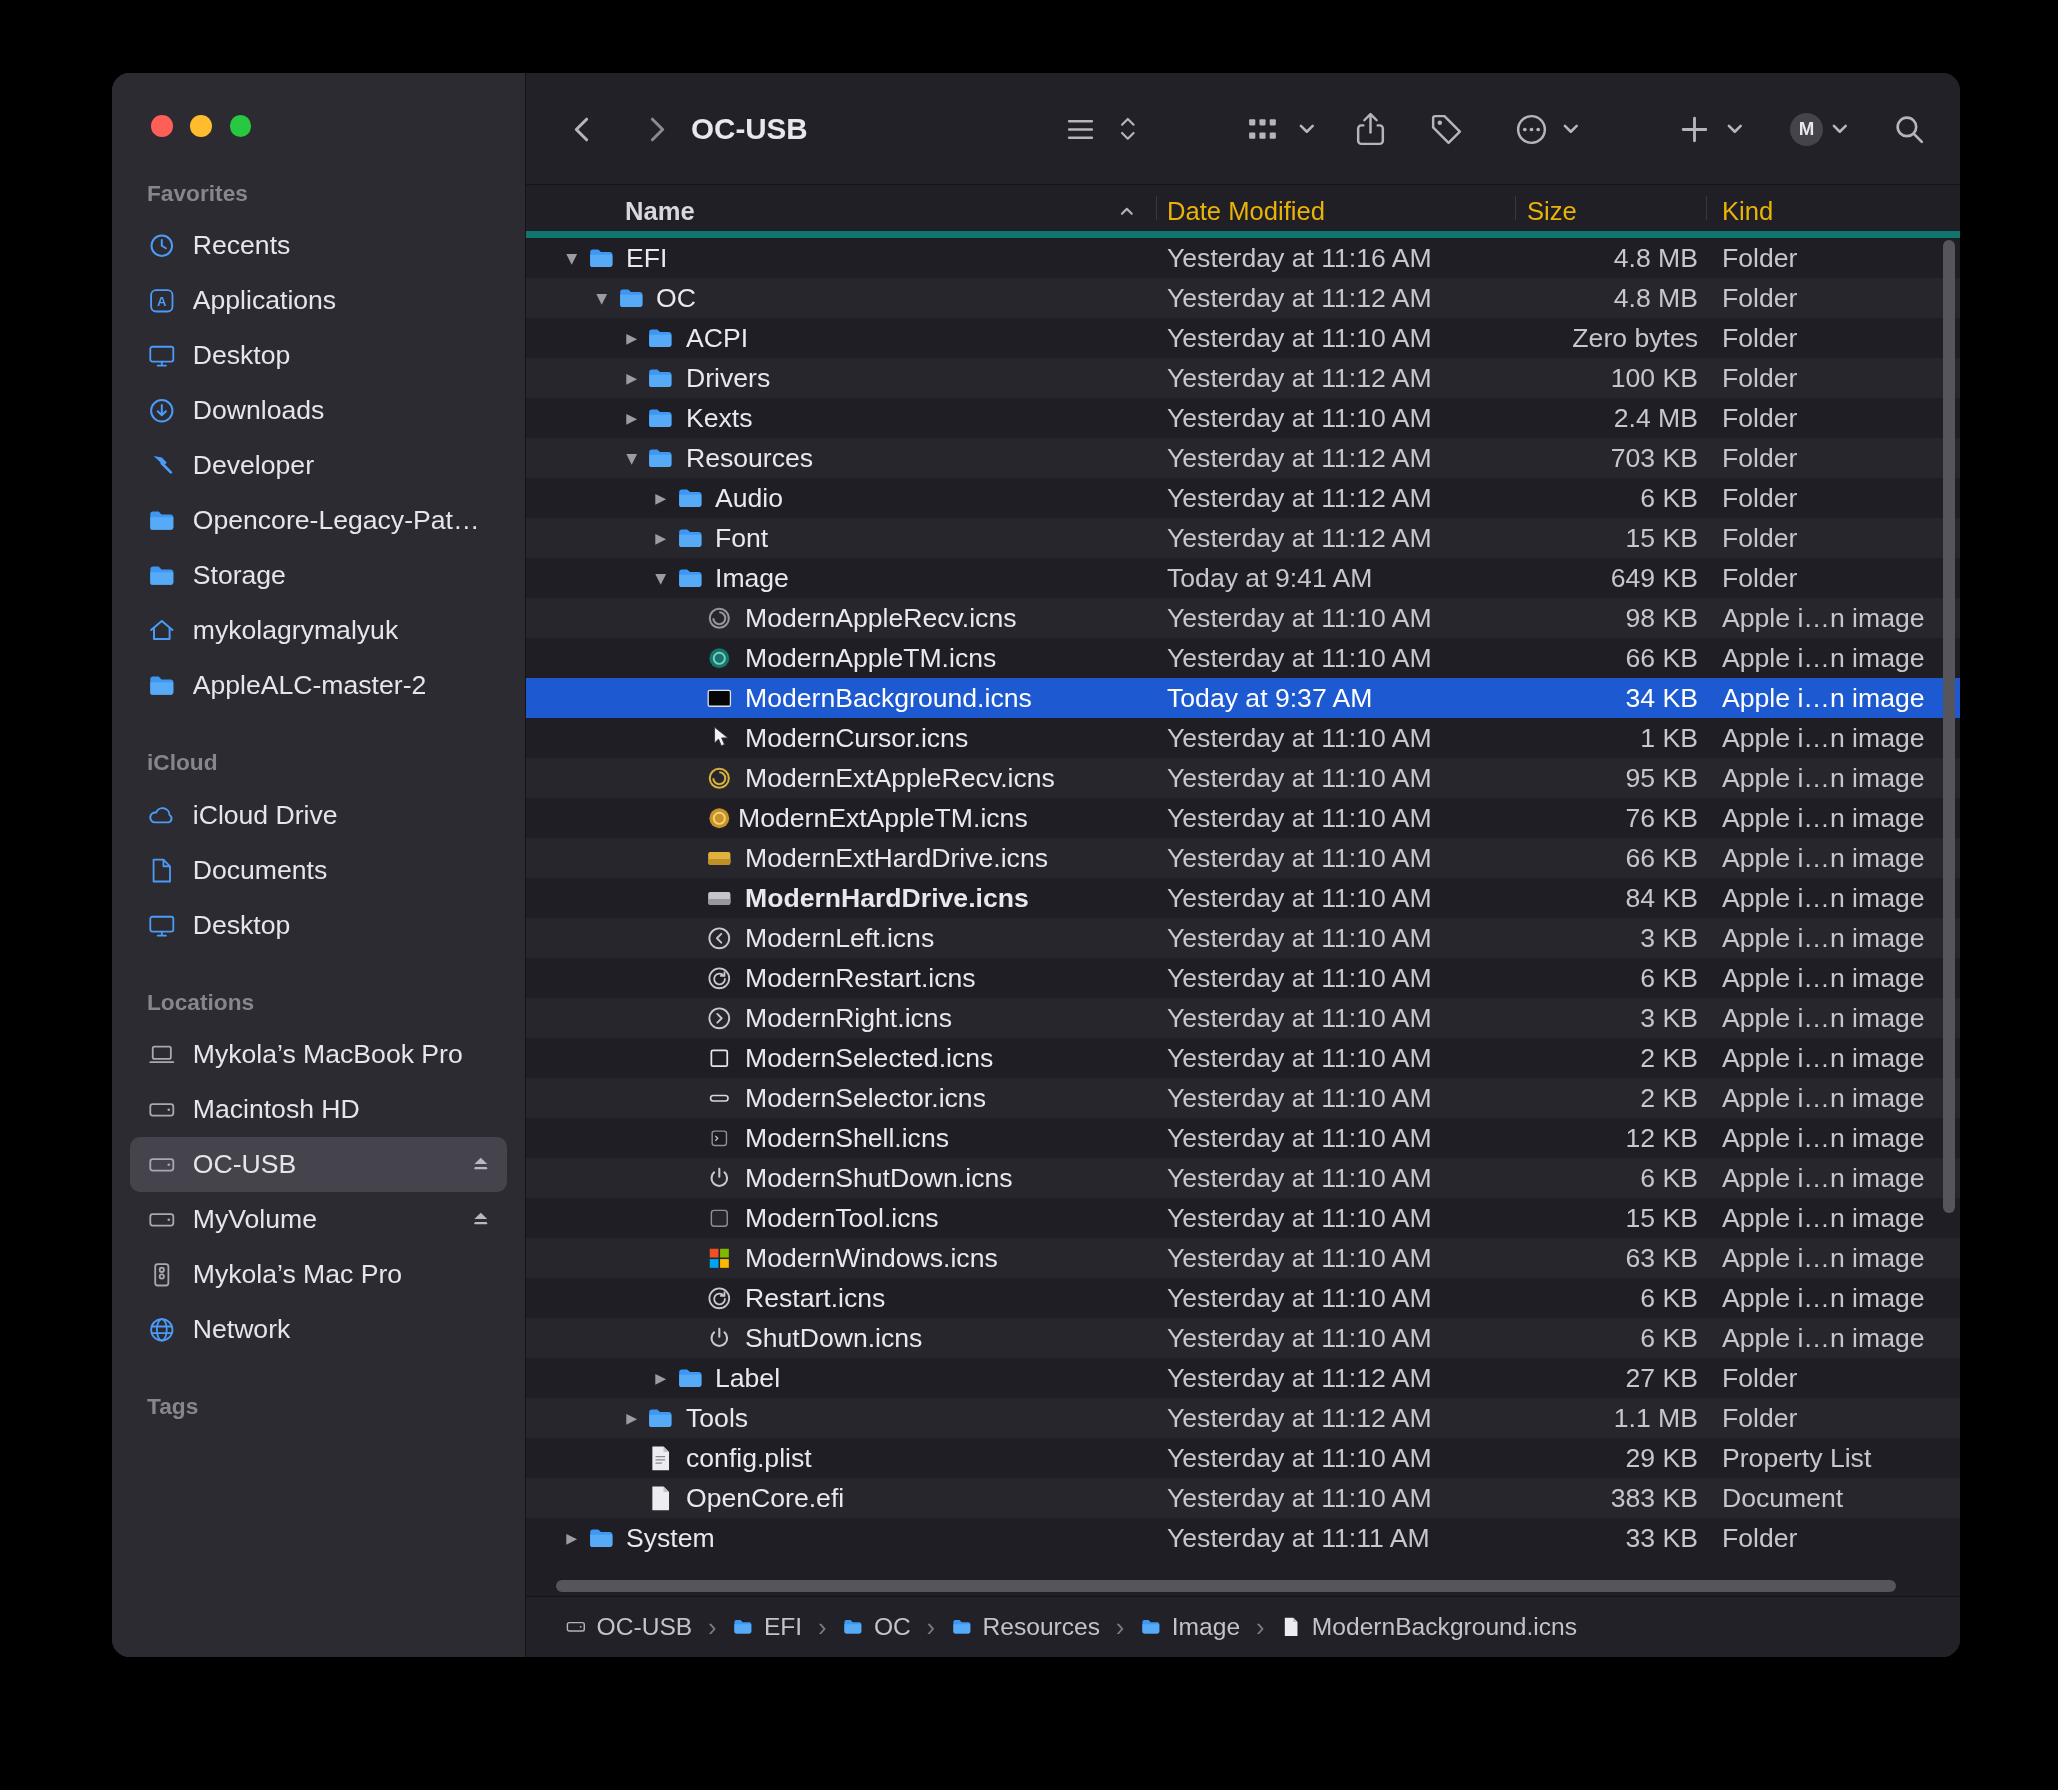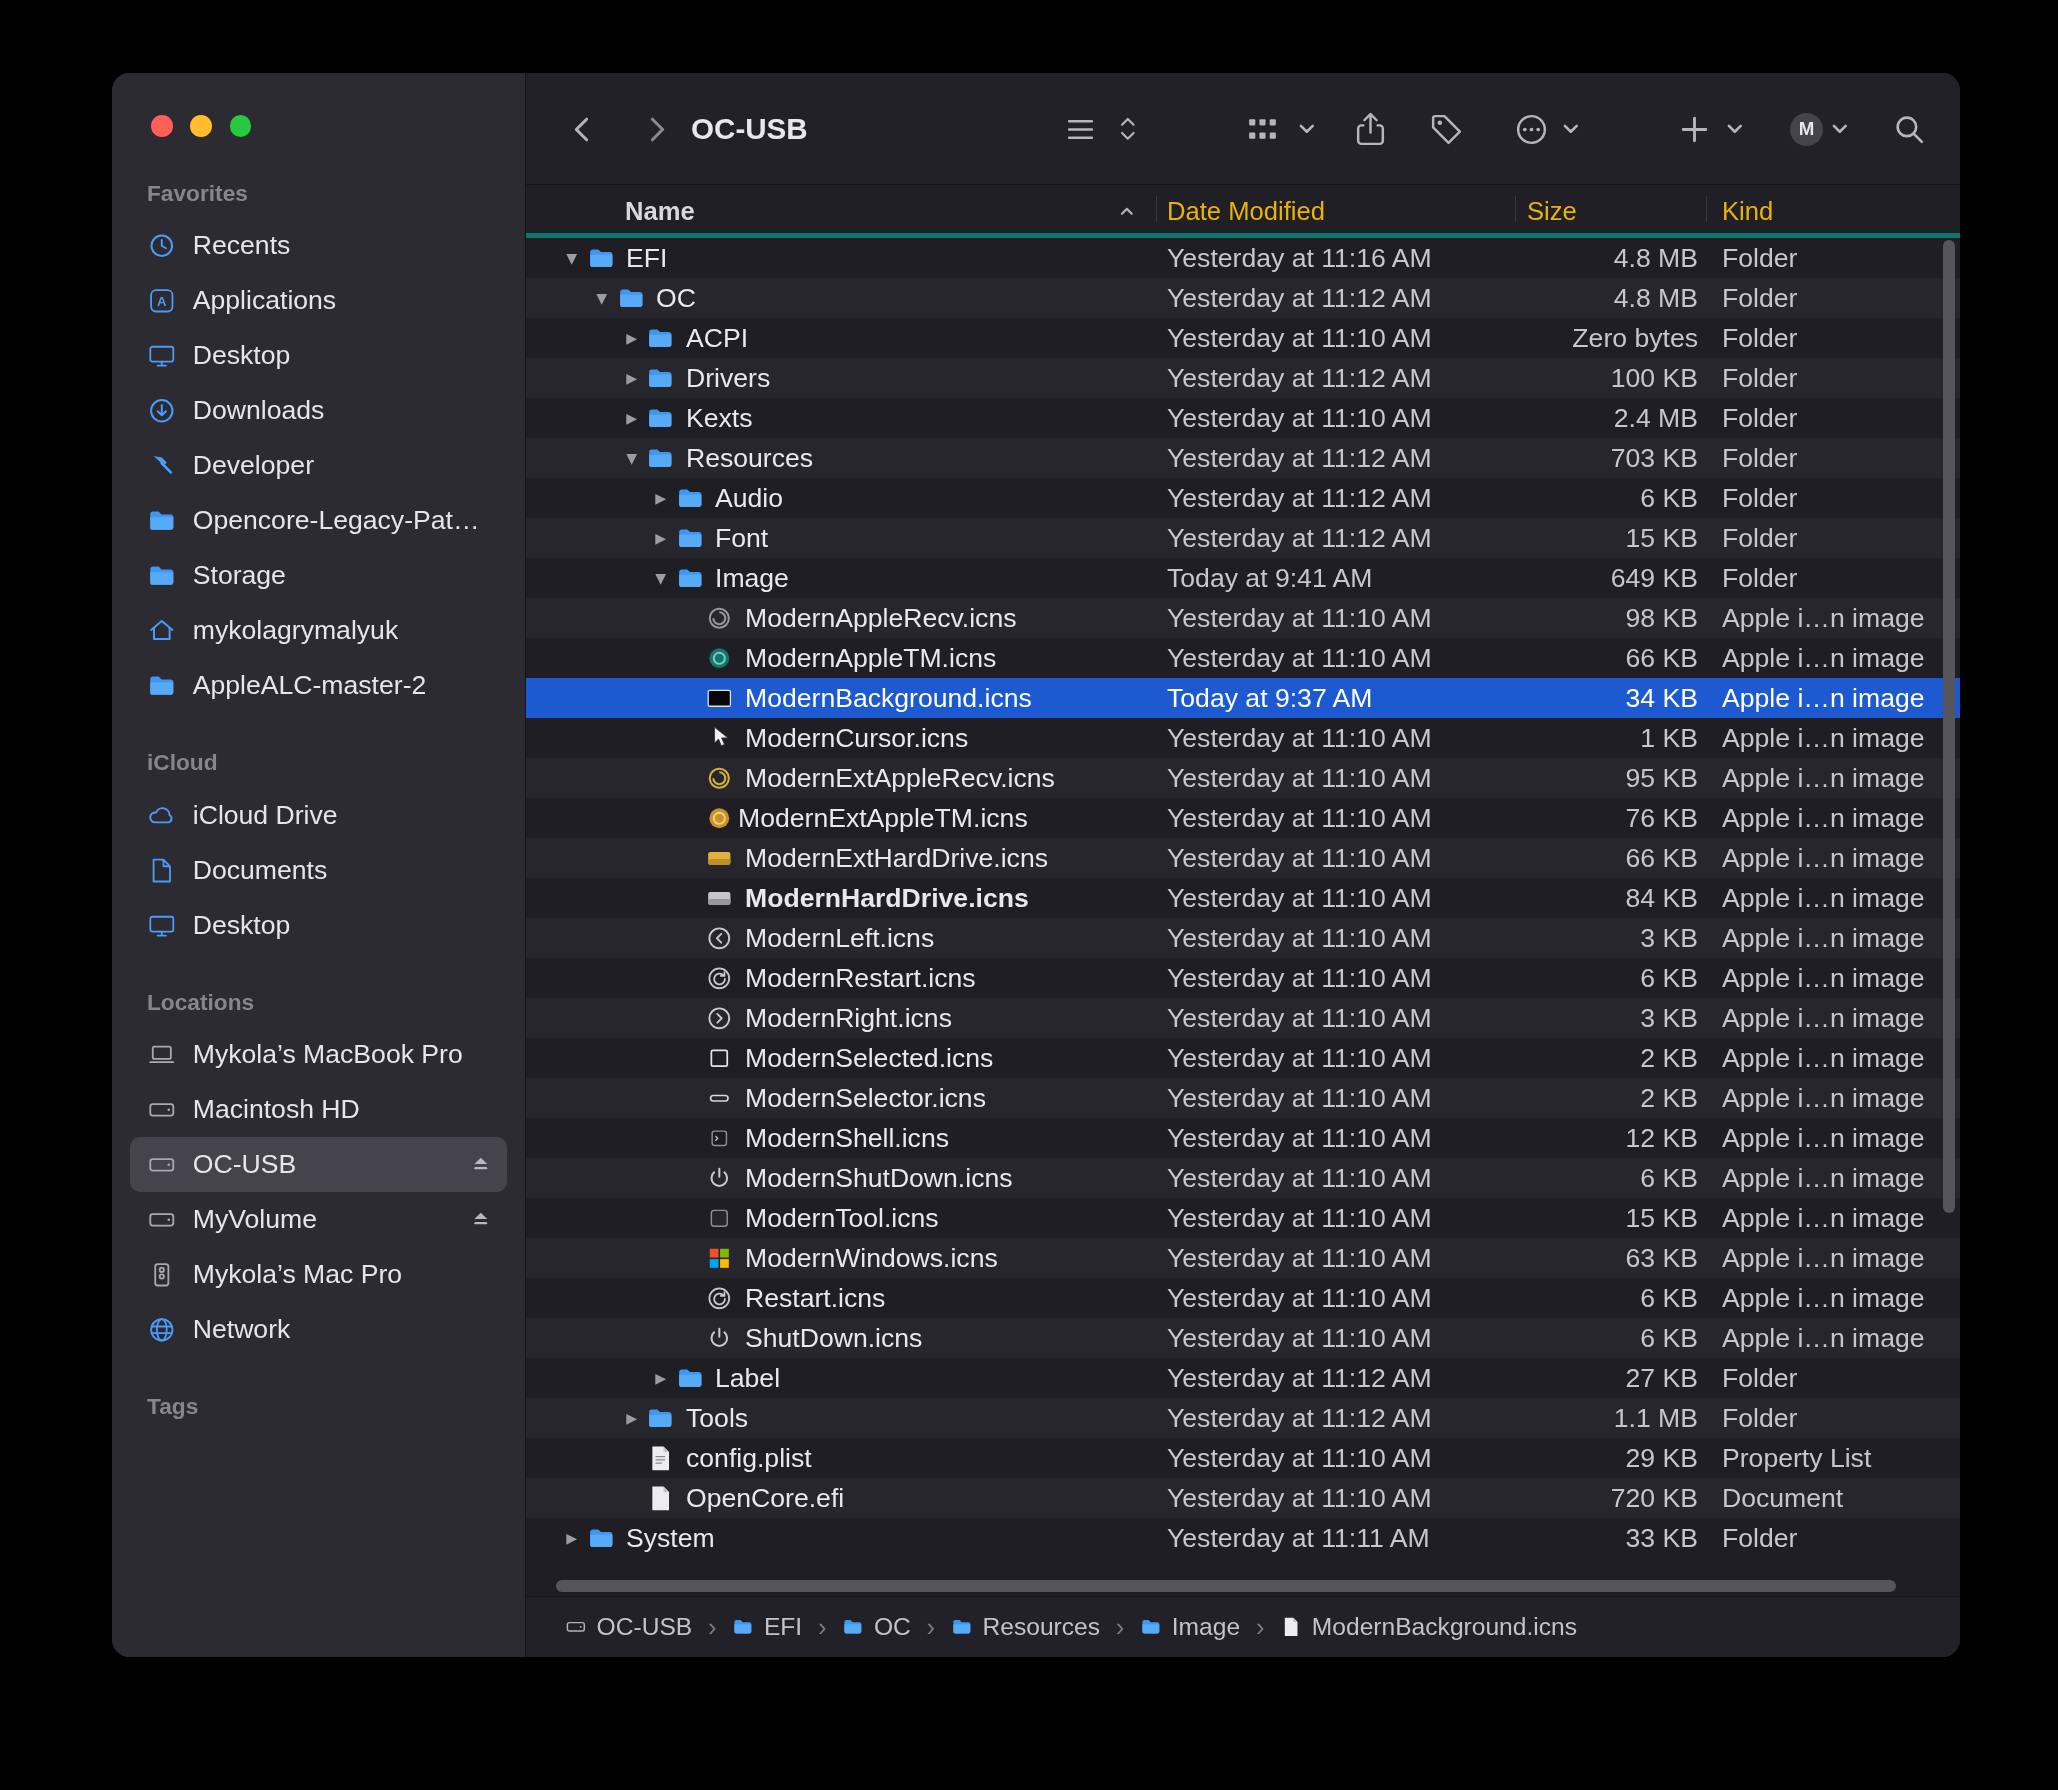--- a/index.html
+++ b/index.html
@@ -29,21 +29,21 @@
   .toolbar{position:absolute;top:0;left:0;right:0;height:112px;background:#222127;border-bottom:1px solid #151419}
   .tbtn{position:absolute;top:0;height:112px;width:43px;display:flex;align-items:center;justify-content:center;color:#b6b5bc}
   .tbtn svg{width:37px;height:37px}
   .tbtn.small svg{width:23.6px;height:29.6px}
   .tbtn.dim{color:#8a8992}
   .win-title{position:absolute;left:165px;top:0;height:112px;display:flex;align-items:center;
     font-size:29.6px;font-weight:700;color:#e8e7ed}
   .mbadge{width:33px;height:33px;border-radius:50%;background:#45444c;color:#e8e7ee;font-size:18.7px;font-weight:700;
     display:flex;align-items:center;justify-content:center}
   
-  .cols{position:absolute;top:112px;left:0;right:0;height:53px;background:#201f25;border-bottom:5px solid #0f766e}
+  .cols{position:absolute;top:112px;left:0;right:0;height:53px;background:#201f25;border-bottom:7px solid #0f766e}
   .col{position:absolute;top:0;height:53px;display:flex;align-items:center;font-size:25.6px;color:#eab308}
   .col.c-name{left:99px;font-weight:600;color:#d8d7dd}
   .sorticon{position:absolute;left:591px;top:0;height:53px;display:flex;align-items:center;color:#b0afb6}
   .sorticon svg{width:19.7px;height:19.7px}
   .col.c-date{left:641px} .col.c-size{left:1001px} .col.c-kind{left:1196px}
   .cdiv{position:absolute;top:10.8px;bottom:10.8px;width:1px;background:#39383f}
   
   .rows{position:absolute;top:165px;left:0;right:0;height:1318px;overflow:hidden}
   .row{position:relative;height:40px;width:100%}
   .row.alt{background:#27262c}
@@ -757,21 +757,21 @@
         </div>
         <div class="row alt">
           <span class="icn rowicn" style="left: 120px;">
             <svg viewBox="0 0 36 36">
               <path d="M8 3h14l7 7v23H8z" fill="#ececf1"></path>
               <path d="M22 3l7 7h-7z" fill="#c3c2c9"></path>
             </svg>
           </span>
           <span class="cell name" style="left: 160px;">OpenCore.efi</span>
           <span class="cell date">Yesterday at 11:10 AM</span>
-          <span class="cell size">720 KB</span>
+          <span class="cell size">383 KB</span>
           <span class="cell kind">Document</span>
         </div>
         <div class="row">
           <span class="disc" style="left: 33px;">▸</span>
           <span class="icn rowicn" style="left: 61px;">
             <svg viewBox="0 0 36 36">
               <path d="M4 10c0-1.8 1.4-3.2 3.2-3.2h7l3.4 3.4h11.2c1.8 0 3.2 1.4 3.2 3.2v12.4c0 1.8-1.4 3.2-3.2 3.2H7.2A3.2 3.2 0 0 1 4 25.8z" fill="#3e97f2"></path>
               <path d="M4 13.6h28v12.2c0 1.8-1.4 3.2-3.2 3.2H7.2A3.2 3.2 0 0 1 4 25.8z" fill="#57aaf6"></path>
             </svg>
           </span>

